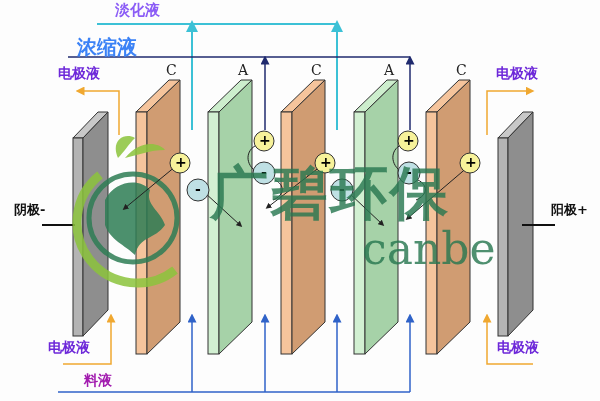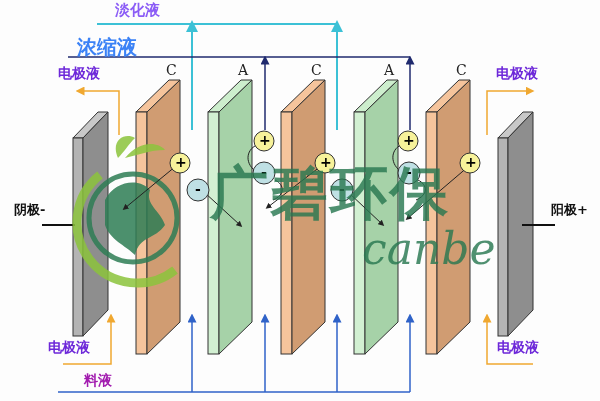--- a/index.html
+++ b/index.html
@@ -7,21 +7,21 @@
   svg { position: absolute; left: 0; top: 0; }
   .lbl { position: absolute; font-weight: bold; white-space: nowrap; line-height: 1; }
   .lbl-dilute { left: 115px; top: 3px; font-size: 15px; color: #8b5cf6; }
   .lbl-conc { left: 77px; top: 37px; font-size: 20px; color: #3b82f6; }
   .lbl-elec { font-size: 14px; color: #6d28d9; }
   .lbl-feed { left: 84px; top: 373px; font-size: 14px; color: #a21caf; }
   .lbl-electrode { font-size: 13px; color: #111; }
   .lbl-mem { font-family: "DejaVu Serif", serif; font-size: 14px; color: #222; font-weight: normal; }
   .wm-text { position: absolute; font-weight: bold; color: rgba(40,120,80,0.82); white-space: nowrap; line-height: 1; }
   .wm-cn { left: 210px; top: 164px; font-size: 58px; letter-spacing: 2px; }
-  .wm-en { left: 362px; top: 227px; font-size: 44px; font-family: "DejaVu Serif", serif; font-weight: normal; font-style: italic; }
+  .wm-en { left: 362px; top: 227px; font-size: 44px; font-family: "DejaVu Serif", serif; font-weight: normal; }
 </style>
 </head>
 <body>
 
 <div id="stage">
   <svg width="600" height="401" viewBox="0 0 600 401">
     <defs>
       <marker id="arrBlue" markerWidth="6" markerHeight="6" refX="3" refY="3" orient="auto">
           <path d="M0,0 L6,3 L0,6 z" fill="#2f62c8"></path>
         </marker>

